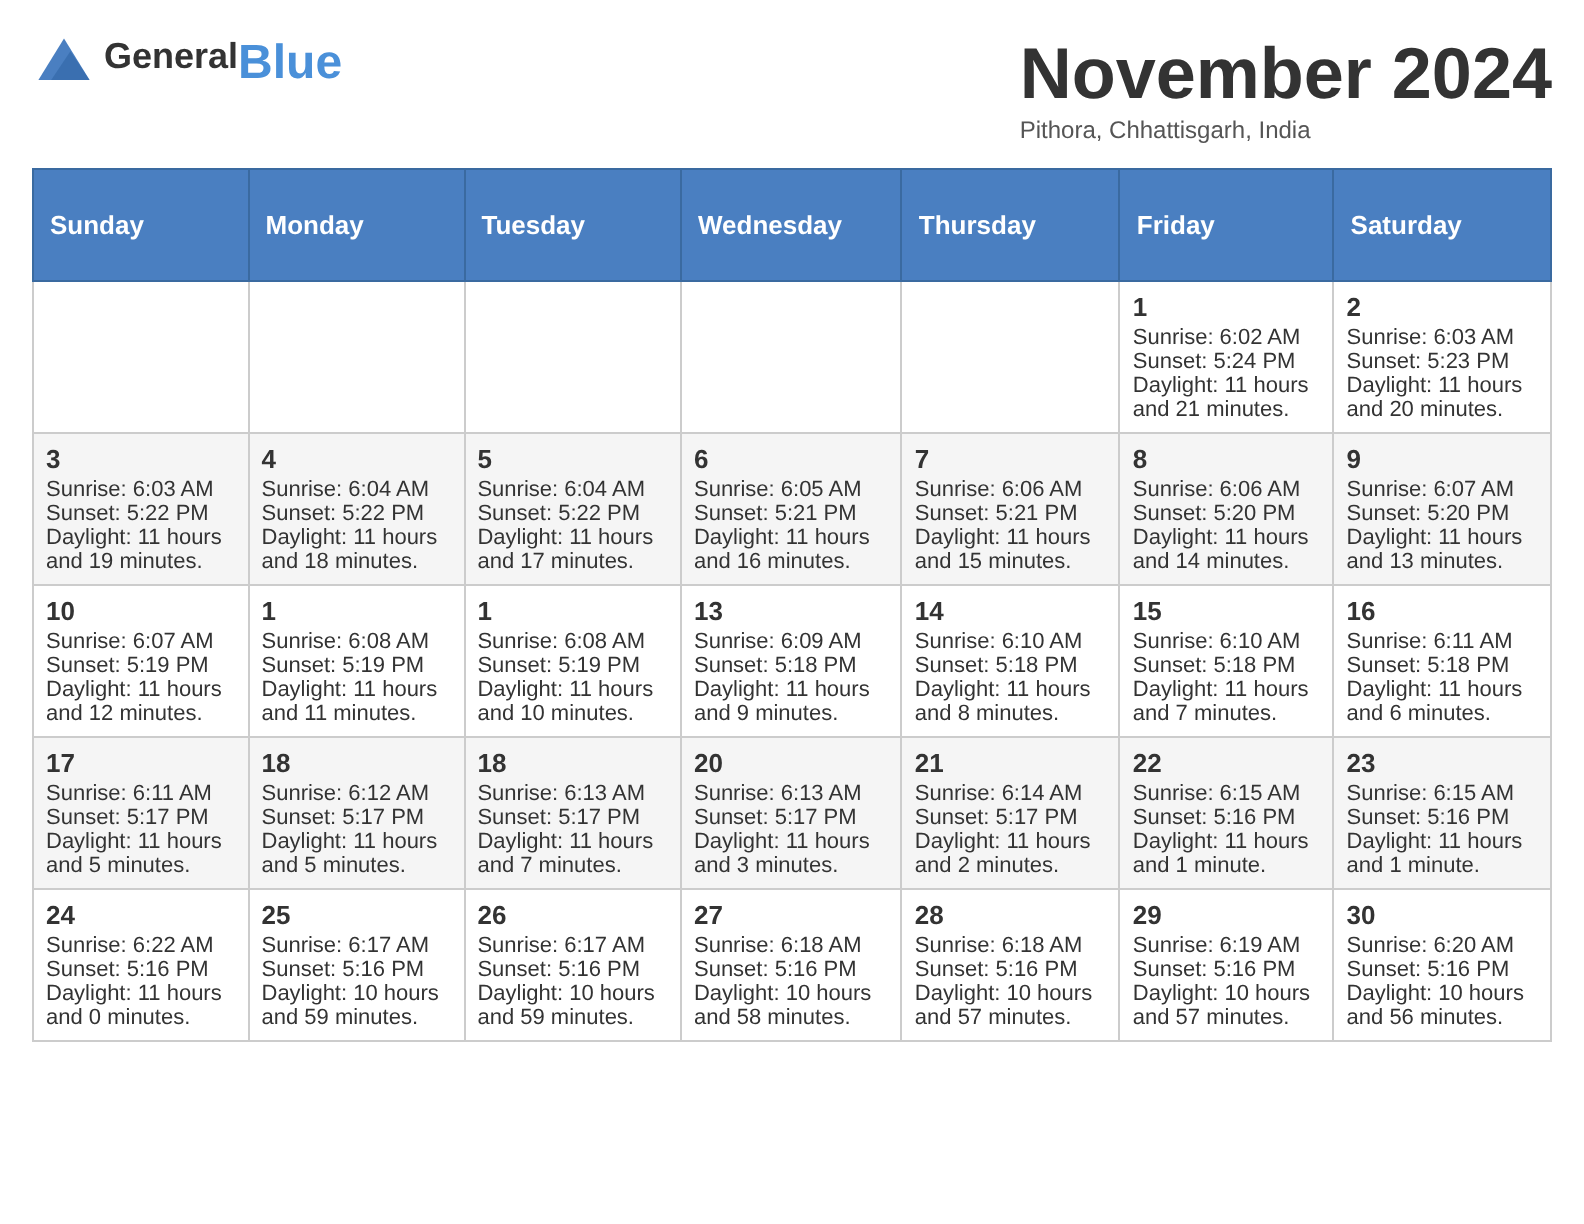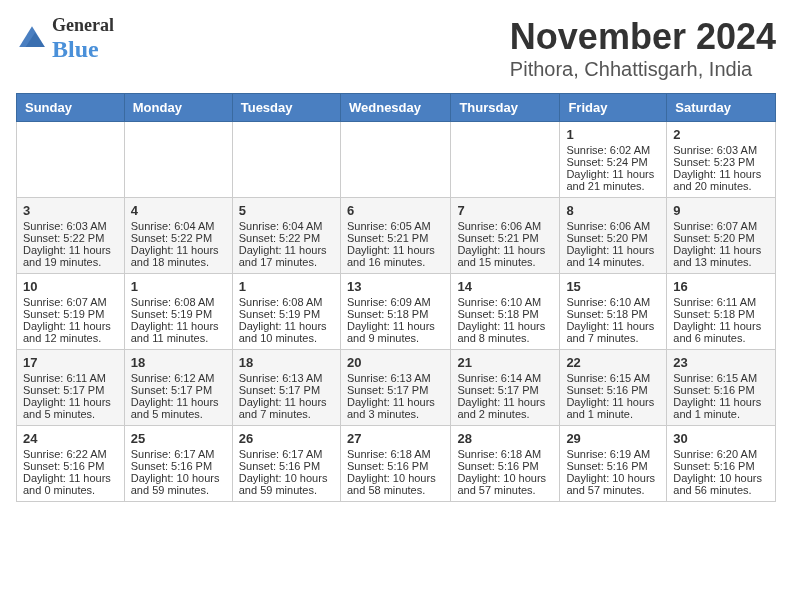--- a/index.html
+++ b/index.html
@@ -15,23 +15,22 @@
       justify-content: space-between;
       align-items: flex-start;
       margin-bottom: 12px;
     }
     .logo {
       display: flex;
       align-items: center;
     }
     .logo-text {
       display: flex;
-      flex-direction: column;
+      flex-direction: row;
       line-height: 1.1;
-      font-family: Liberation Serif, serif;
     }
     .logo-general {
       font-size: 18px;
       font-weight: bold;
       color: #333;
     }
     .logo-blue {
       font-size: 24px;
       font-weight: bold;
       color: #4a90d9;
@@ -43,32 +42,32 @@
     }
     .title-block {
       text-align: left;
     }
     .month-title {
       font-size: 36px;
       font-weight: bold;
       color: #333;
     }
     .location {
-      font-size: 20px;
+      font-size: 12px;
       color: #555;
     }
     .calendar {
       width: 100%;
       border-collapse: collapse;
     }
     .calendar th {
       background-color: #4a7fc1;
       color: white;
       text-align: left;
-      padding: 6px 8px;
+      padding: 20px 8px;
       font-size: 13px;
       border: 1px solid #3a6aa0;
     }
     .calendar td {
       vertical-align: top;
       padding: 5px 6px;
       border: 1px solid #ccc;
       font-size: 11px;
       color: #333;
       width: 113px;

